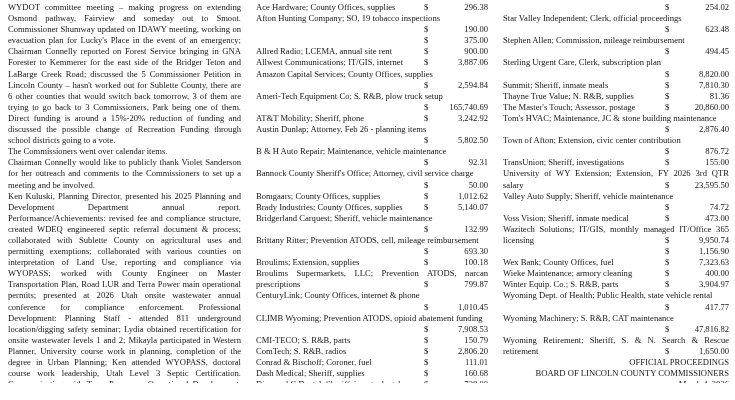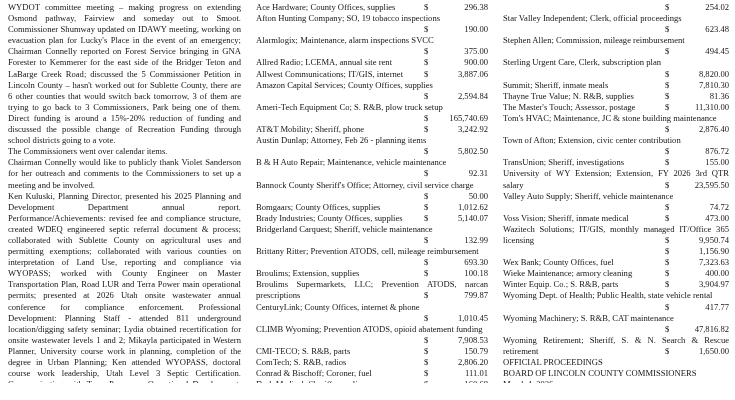--- a/index.html
+++ b/index.html
@@ -24,21 +24,21 @@
   }
   .para { margin: 0; }
   .entry { overflow: hidden; }
   .amt {
     float: right;
     display: inline-flex;
     justify-content: space-between;
     min-width: 70px;
     padding-left: 6px;
   }
-  .proc-h { margin: 0; text-align: left; }
+  .proc-h { margin: 0; text-align: right; }
 </style>
 </head>
 <body>
 
 <div class="page">
 
   <div class="col">
 
       <p class="para">WYDOT committee meeting – making progress on extending Osmond pathway, Fairview and someday out to Smoot. Commissioner Shumway updated on IDAWY meeting, working on evacuation plan for Lucky's Place in the event of an emergency; Chairman Connelly reported on Forest Service bringing in GNA Forester to Kemmerer for the east side of the Bridger Teton and LaBarge Creek Road; discussed the 5 Commissioner Petition in Lincoln County – hasn't worked out for Sublette County, there are 6 other counties that would switch back tomorrow, 3 of them are trying to go back to 3 Commissioners, Park being one of them. Direct funding is around a 15%-20% reduction of funding and discussed the possible change of Recreation Funding through school districts going to a vote.</p>
 
@@ -61,21 +61,20 @@
 
       <div class="entry">
         <span class="etext">Afton Hunting Company; SO, 19 tobacco inspections</span>
         <span class="amt">
           <span class="cur">$</span>
           <span class="val">190.00</span>
         </span>
       </div>
 
       <div class="entry">
-        <span class="etext">Alarmlogix; Maintenance, alarm inspections SVCC</span>
         <span class="amt">
           <span class="cur">$</span>
           <span class="val">375.00</span>
         </span>
       </div>
 
       <div class="entry">
         <span class="etext">Allred Radio; LCEMA, annual site rent</span>
         <span class="amt">
           <span class="cur">$</span>
@@ -293,21 +292,21 @@
           <span class="amt">
             <span class="cur">$</span>
             <span class="val">81.36</span>
           </span>
         </div>
 
         <div class="entry">
           <span class="etext">The Master's Touch; Assessor, postage</span>
           <span class="amt">
             <span class="cur">$</span>
-            <span class="val">11,310.00</span>
+            <span class="val">20,860.00</span>
           </span>
         </div>
 
         <div class="entry">
           <span class="etext">Tom's HVAC; Maintenance, JC &amp; stone building maintenance</span>
           <span class="amt">
             <span class="cur">$</span>
             <span class="val">2,876.40</span>
           </span>
         </div>

